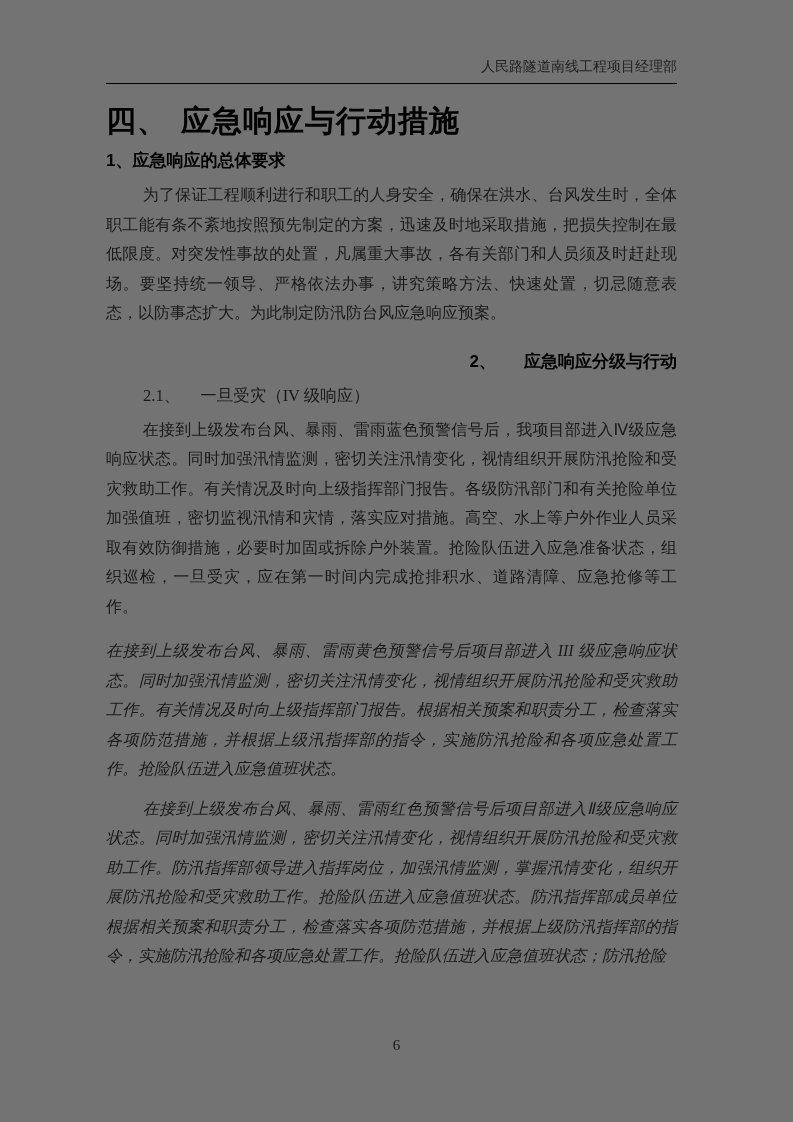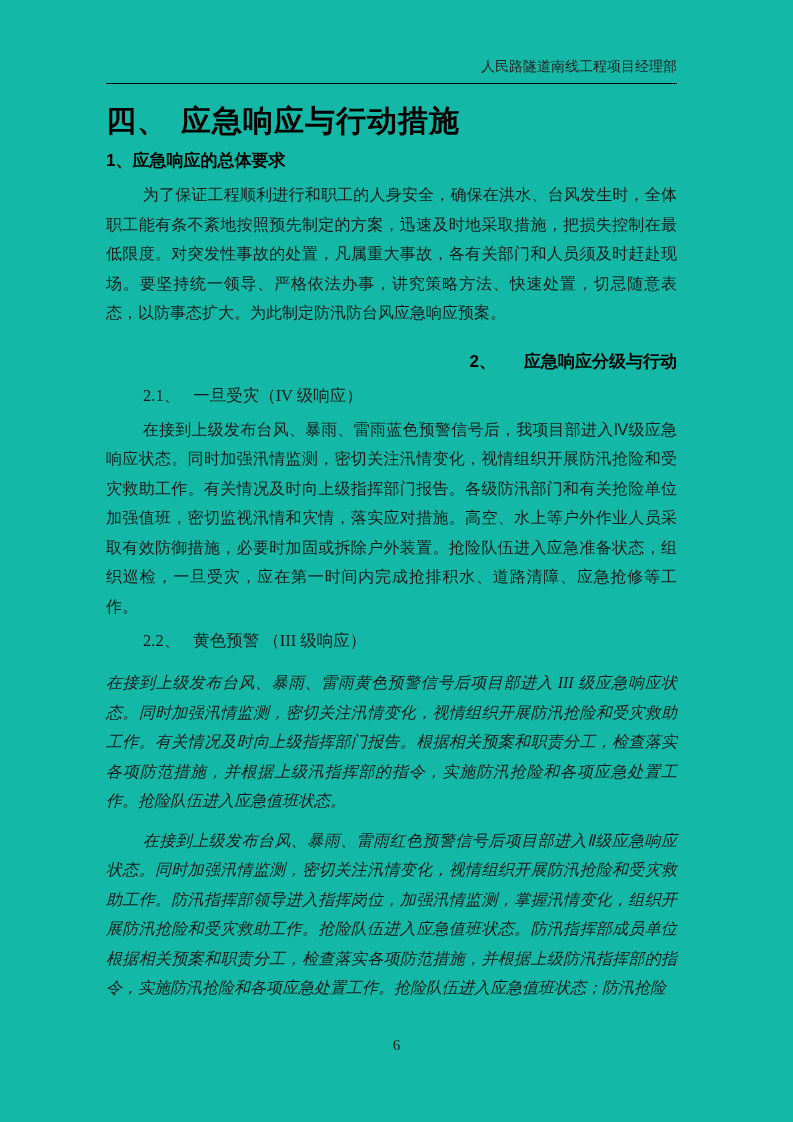--- a/index.html
+++ b/index.html
@@ -4,21 +4,21 @@
 <style>
   html, body {
     margin: 0;
     padding: 0;
     background: #ffffff;
   }
   .page {
     position: relative;
     width: 793px;
     height: 1122px;
-    background: #14b8a6;
+    background: #737373;
     overflow: hidden;
     font-family: "Liberation Serif", serif;
     color: #1a1a1a;
   }
   .content {
     padding: 58px 116px 0 106px; 
   }
   
   .doc-header {
     text-align: right;
@@ -51,21 +51,21 @@
   .h-sec2 { margin-top: 22px; text-align: right; }
   .h-sec2 .num { margin-right: 28px; }
   
   .subhead {
     margin: 8px 0 0 0;
     padding-left: 37px;
     font-size: 16.5px;
     line-height: 24px;
     color: #1a1a1a;
   }
-  .subhead .num { margin-right: 13px; }
+  .subhead .num { margin-right: 20px; }
   .subhead-21 { margin-top: 10px; }
   .subhead-23 { margin-top: 10px; }
   
   .para {
     margin: 7px 0 0 0;
     font-size: 16px;
     line-height: 29.5px;
     text-align: justify;
     color: #1a1a1a;
   }
@@ -107,23 +107,20 @@
     <h2 class="h-bold h-sec2">
       <span class="num">2、</span><span>应急响应分级与行动</span>
     </h2>
 
     <div class="subhead subhead-21">
       <span class="num">2.1、</span><span>一旦受灾（IV 级响应）</span>
     </div>
 
     <p class="para indent">在接到上级发布台风、暴雨、雷雨蓝色预警信号后，我项目部进入Ⅳ级应急响应状态。同时加强汛情监测，密切关注汛情变化，视情组织开展防汛抢险和受灾救助工作。有关情况及时向上级指挥部门报告。各级防汛部门和有关抢险单位加强值班，密切监视汛情和灾情，落实应对措施。高空、水上等户外作业人员采取有效防御措施，必要时加固或拆除户外装置。抢险队伍进入应急准备状态，组织巡检，一旦受灾，应在第一时间内完成抢排积水、道路清障、应急抢修等工作。</p>
 
-    <div class="subhead">
-      <span class="num">2.2、</span><span>黄色预警 （III 级响应）</span>
-    </div>
 
     <p class="para no-indent para-last22">在接到上级发布台风、暴雨、雷雨黄色预警信号后项目部进入 III 级应急响应状态。同时加强汛情监测，密切关注汛情变化，视情组织开展防汛抢险和受灾救助工作。有关情况及时向上级指挥部门报告。根据相关预案和职责分工，检查落实各项防范措施，并根据上级汛指挥部的指令，实施防汛抢险和各项应急处置工作。抢险队伍进入应急值班状态。</p>
 
 
     <p class="para indent para-23">在接到上级发布台风、暴雨、雷雨红色预警信号后项目部进入Ⅱ级应急响应状态。同时加强汛情监测，密切关注汛情变化，视情组织开展防汛抢险和受灾救助工作。防汛指挥部领导进入指挥岗位，加强汛情监测，掌握汛情变化，组织开展防汛抢险和受灾救助工作。抢险队伍进入应急值班状态。防汛指挥部成员单位根据相关预案和职责分工，检查落实各项防范措施，并根据上级防汛指挥部的指令，实施防汛抢险和各项应急处置工作。抢险队伍进入应急值班状态；防汛抢险</p>
 
   </div>
 
   <div class="page-number">6</div>
 </div>

